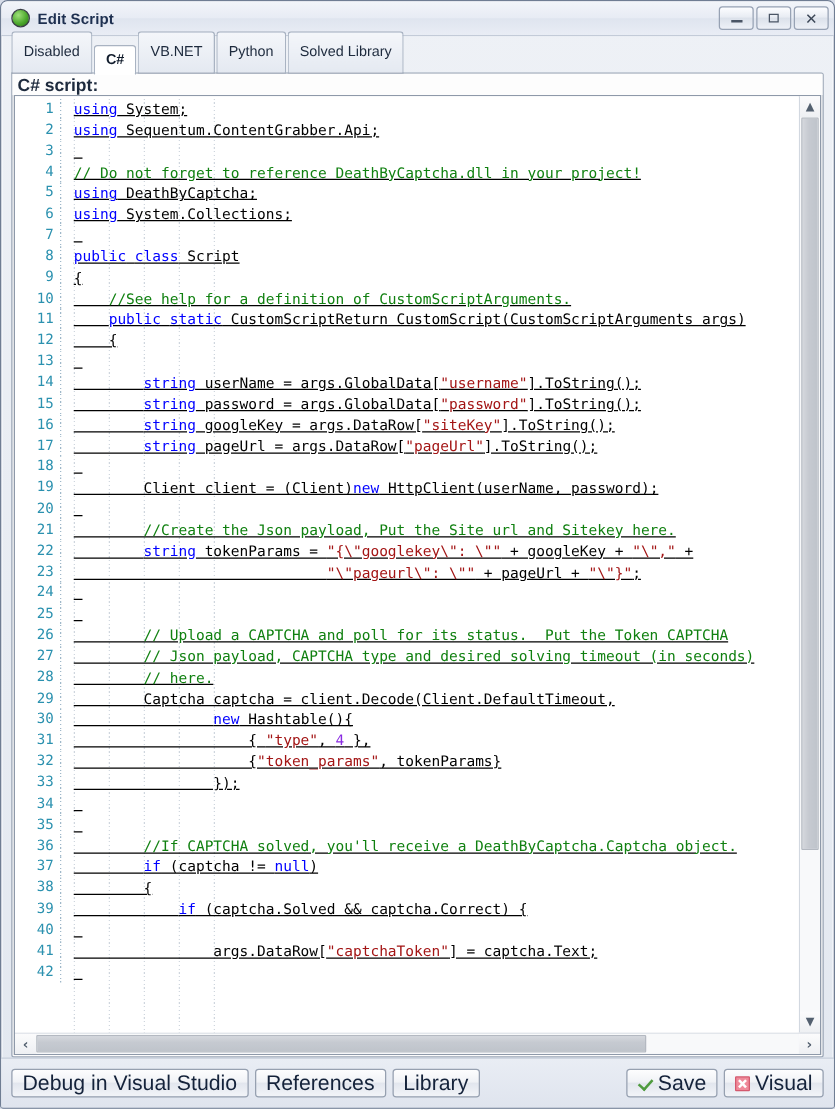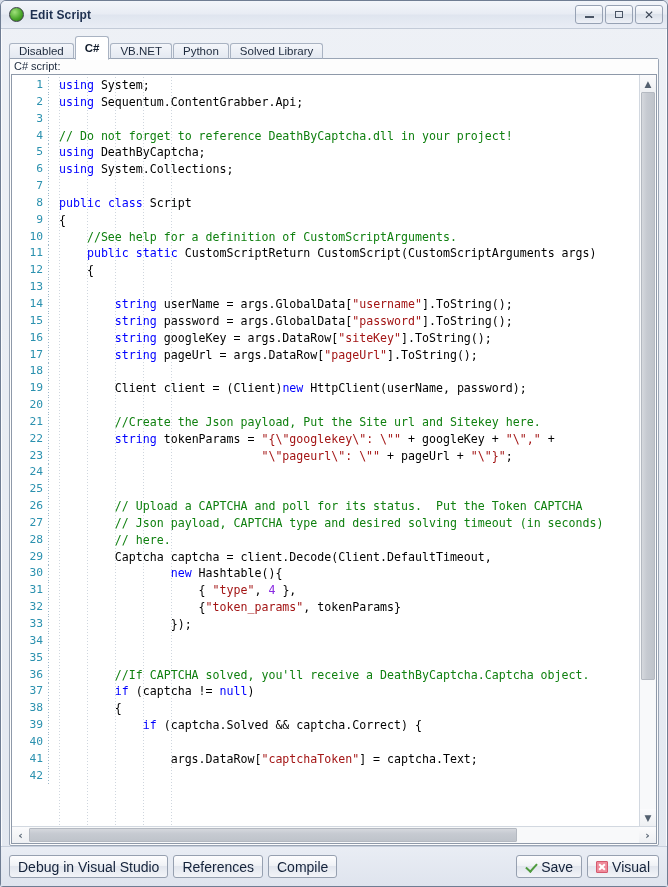--- a/index.html
+++ b/index.html
@@ -76,21 +76,21 @@
   
   #tabstrip {
     height: 24px;
     flex: 0 0 24px;
     display: flex;
     align-items: flex-end;
     position: relative;
     z-index: 3;
   }
   .tab {
-    height: 16px;
+    height: 34px;
     padding: 0 9px;
     display: flex; align-items: center;
     font-size: 11.5px;
     color: #1d2a3d;
     background: linear-gradient(to bottom, #f4f6fa 0%, #e4e9f1 100%);
     border: 1px solid #a9b3c2;
     border-bottom: 1px solid #9aa5b5;
     border-radius: 3px 3px 0 0;
     margin-right: 1px;
     cursor: default;
@@ -112,24 +112,25 @@
     min-height: 0;
     background: #fdfdfd;
     border: 1px solid #9aa5b5;
     border-radius: 0 2px 2px 2px;
     display: flex;
     flex-direction: column;
     margin-top: -1px;
   }
   #group-label {
     flex: 0 0 15px;
-    font-size: 11px;
+    font-size: 14px;
     color: #1d2a3d;
     padding: 1px 0 0 4px;
     background: #fdfdfd;
+    font-weight: bold;
   }
   #editor-outer {
     flex: 1 1 auto;
     min-height: 0;
     margin: 0 1px 1px 1px;
     border: 1px solid #8e99a9;
     background: #ffffff;
     display: flex;
     flex-direction: column;
   }
@@ -166,21 +167,21 @@
     color: #2b91af;
     font-family: "DejaVu Sans Mono", monospace;
     font-size: 11.3px;
     user-select: none;
   }
   .gutter-sep {
     flex: 0 0 1px;
     background: repeating-linear-gradient(to bottom, #9fb8c9 0 1px, transparent 1px 3px);
     margin-right: 10px;
   }
-  .code-text { flex: 1 1 auto; white-space: pre; }
+  .code-text { flex: 1 1 auto; white-space: pre; text-decoration: underline; }
 
   
   #indent-guides {
     position: absolute;
     left: 47px; top: 2px;
     width: 600px; height: 100%;
     pointer-events: none;
   }
   #indent-guides i {
     position: absolute;
@@ -265,21 +266,21 @@
     display: flex;
     align-items: center;
     padding: 0 8px 0 8px;
     gap: 5px;
     background: linear-gradient(to bottom,#e9edf4,#dfe4ee);
     border-top: 1px solid #c7cfdc;
   }
   .btn {
     height: 23px;
     padding: 0 8px;
-    font-size: 14px;
+    font-size: 17px;
     color: #14223a;
     background: linear-gradient(to bottom,#fdfdfe 0%,#f0f2f6 46%,#e2e6ee 50%,#f2f4f8 100%);
     border: 1px solid #96a0b0;
     border-radius: 3px;
     display: flex; align-items: center; gap: 4px;
     cursor: default;
     white-space: nowrap;
   }
   .spacer { flex: 1 1 auto; }
   .ico-check {
@@ -386,21 +387,21 @@
   </div>
 
   <div id="footer">
     <div class="btn">
         <span>Debug in Visual Studio</span>
       </div>
     <div class="btn">
         <span>References</span>
       </div>
     <div class="btn">
-        <span>Compile</span>
+        <span>Library</span>
       </div>
     <div class="spacer"></div>
     <div class="btn">
         <span class="ico-check"></span>
         <span>Save</span>
       </div>
     <div class="btn">
         <span class="ico-x"></span>
         <span>Visual</span>
       </div>

